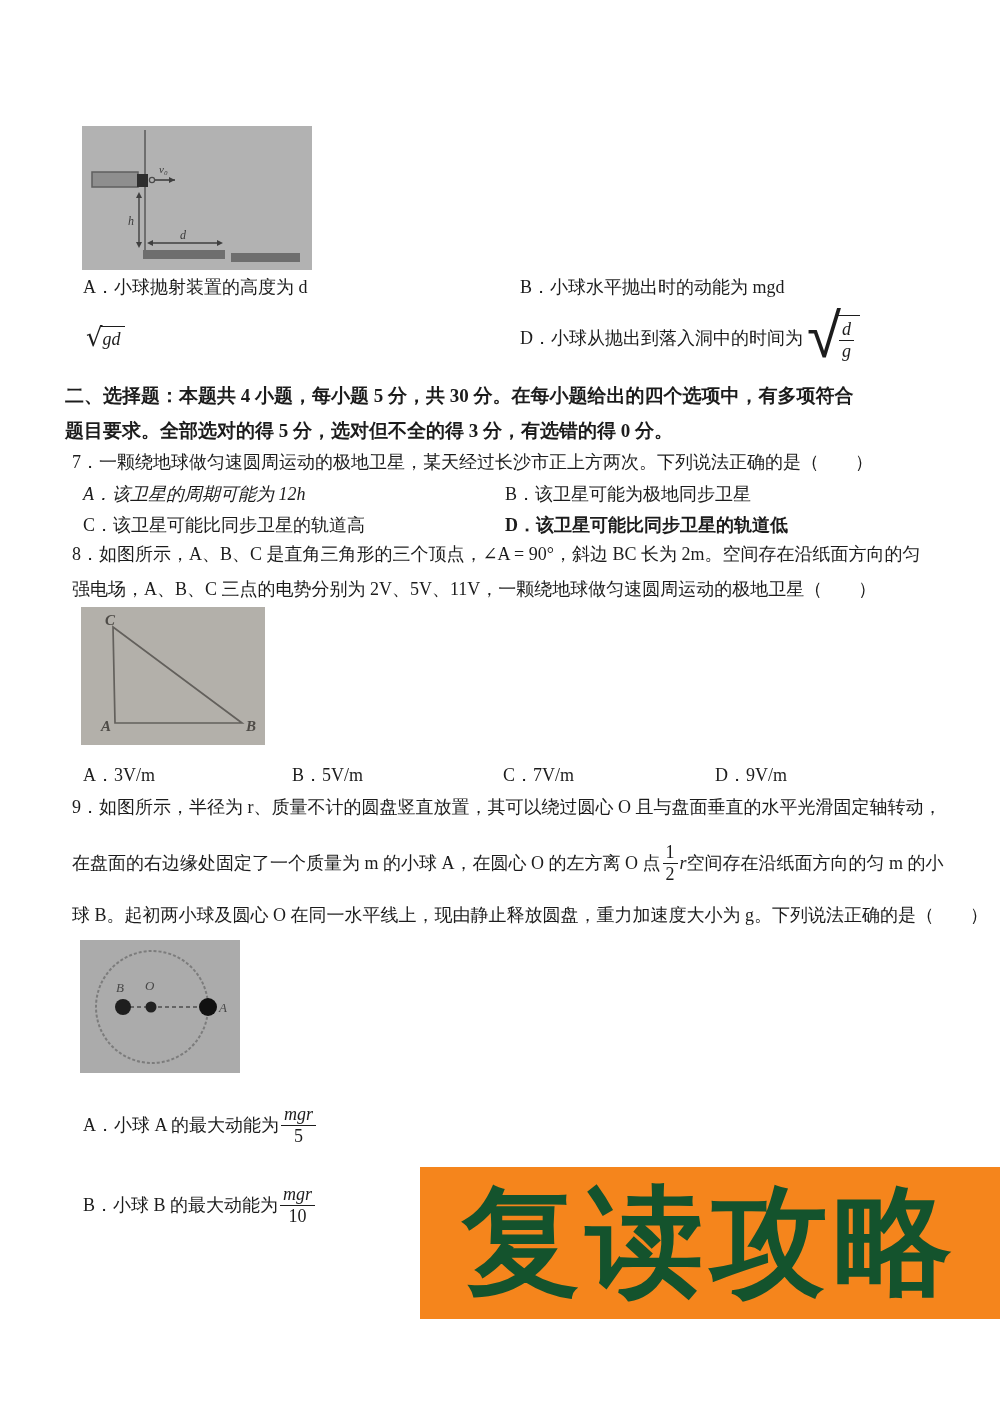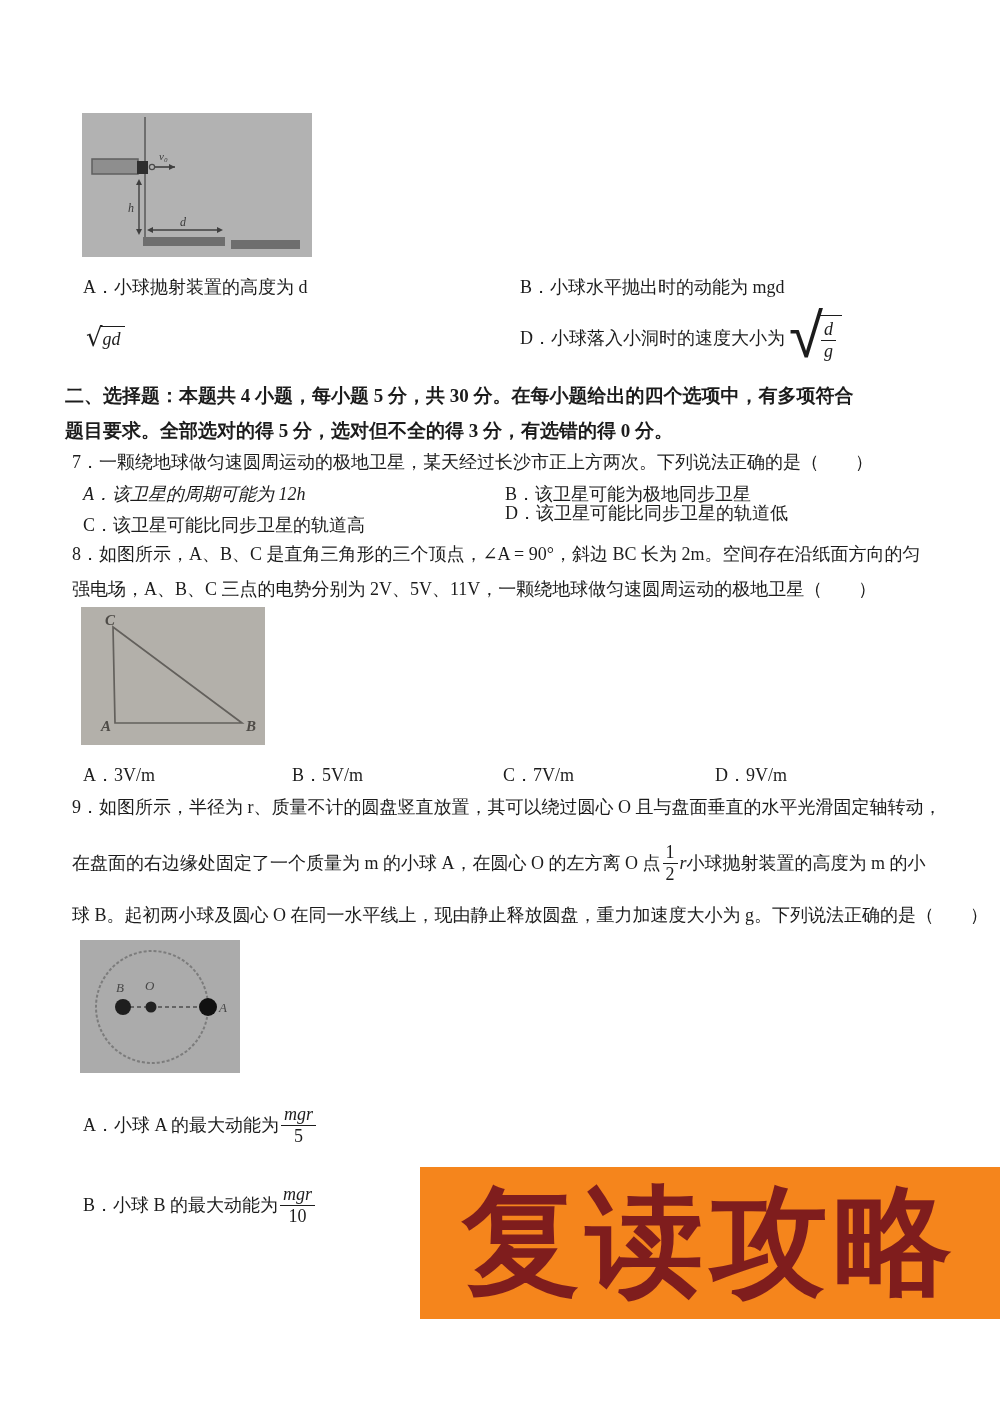--- a/index.html
+++ b/index.html
@@ -30,21 +30,21 @@
   .banner{display:flex;align-items:center;justify-content:center;}
   .banner span{
     font-family:"Liberation Sans","DejaVu Sans",sans-serif;
     font-weight:900;letter-spacing:6px;
   }
   svg text{font-family:"Liberation Serif","DejaVu Serif",serif;font-style:italic;}
 </style>
 </head>
 <body>
 
-<div class="abs fig" style="left:82px;top:113px;width:230px;height:112px;">
+<div class="abs fig" style="left:82px;top:126px;width:230px;height:112px;">
   <svg width="230" height="144" viewBox="0 0 230 144">
     <rect x="0" y="0" width="230" height="144" fill="#b2b2b2"></rect>
 
     <line x1="63" y1="4" x2="63" y2="130" stroke="#5e5e5e" stroke-width="1.6"></line>
 
     <rect x="10" y="46" width="46" height="15" fill="#8e8e8e" stroke="#5f5f5f" stroke-width="1.5"></rect>
     <rect x="55" y="48" width="11" height="13" fill="#2e2e2e"></rect>
     <circle cx="70" cy="54" r="2.6" fill="#b2b2b2" stroke="#4a4a4a" stroke-width="1.2"></circle>
 
     <line x1="73" y1="54" x2="93" y2="54" stroke="#3f3f3f" stroke-width="1.6"></line>
@@ -69,38 +69,38 @@
 <div class="abs txt" style="left:83px;top:276px;">A．小球抛射装置的高度为 d</div>
 <div class="abs txt" style="left:520px;top:276px;">B．小球水平抛出时的动能为 mgd</div>
 
 <div class="abs txt vcenter" style="left:83px;top:305px;height:66px;">
   <span class="sqrt small">
       <span class="sign">√</span>
       <span class="rad">gd</span>
     </span>
 </div>
 <div class="abs txt vcenter" style="left:520px;top:305px;height:66px;">
-  <span>D．小球落入小洞时的速度大小为</span>
+  <span>D．小球从抛出到落入洞中的时间为</span>
   <span class="sqrt tall">
       <span class="sign">√</span>
       <span class="rad"><span class="frac">
           <span class="num">d</span>
           <span class="den">g</span>
         </span></span>
     </span>
 </div>
 
 <div class="abs txt bold" style="left:65px;top:384px;">二、选择题：本题共 4 小题，每小题 5 分，共 30 分。在每小题给出的四个选项中，有多项符合</div>
 <div class="abs txt bold" style="left:65px;top:419px;">题目要求。全部选对的得 5 分，选对但不全的得 3 分，有选错的得 0 分。</div>
 
 <div class="abs txt" style="left:72px;top:451px;">7．一颗绕地球做匀速圆周运动的极地卫星，某天经过长沙市正上方两次。下列说法正确的是（　　）</div>
 <div class="abs txt" style="left:83px;top:483px;font-style:italic;">A．该卫星的周期可能为 12h</div>
 <div class="abs txt" style="left:505px;top:483px;">B．该卫星可能为极地同步卫星</div>
 <div class="abs txt" style="left:83px;top:514px;">C．该卫星可能比同步卫星的轨道高</div>
-<div class="abs txt" style="left:505px;top:502px;">D．该卫星可能比同步卫星的轨道低</div>
+<div class="abs txt" style="left:505px;top:514px;font-weight:bold;">D．该卫星可能比同步卫星的轨道低</div>
 
 <div class="abs txt" style="left:72px;top:543px;">8．如图所示，A、B、C 是直角三角形的三个顶点，∠A = 90°，斜边 BC 长为 2m。空间存在沿纸面方向的匀</div>
 <div class="abs txt" style="left:72px;top:578px;">强电场，A、B、C 三点的电势分别为 2V、5V、11V，一颗绕地球做匀速圆周运动的极地卫星（　　）</div>
 
 <div class="abs" style="left:81px;top:607px;width:184px;height:138px;background:#b3b0aa;">
   <svg width="184" height="138" viewBox="0 0 184 138">
     <rect x="0" y="0" width="184" height="138" fill="#b3b0aa"></rect>
     <polygon points="34,116 32,20 161,116" fill="none" stroke="#63605c" stroke-width="1.7"></polygon>
     <text x="24" y="18" font-size="15" font-weight="bold" fill="#4e4b47">C</text>
     <text x="20" y="124" font-size="15" font-weight="bold" fill="#4e4b47">A</text>
@@ -114,21 +114,21 @@
 <div class="abs txt" style="left:715px;top:764px;">D．9V/m</div>
 
 <div class="abs txt" style="left:72px;top:796px;">9．如图所示，半径为 r、质量不计的圆盘竖直放置，其可以绕过圆心 O 且与盘面垂直的水平光滑固定轴转动，</div>
 <div class="abs txt vcenter" style="left:72px;top:836px;height:54px;">
   <span>在盘面的右边缘处固定了一个质量为 m 的小球 A，在圆心 O 的左方离 O 点</span>
   <span class="frac upright">
       <span class="num">1</span>
       <span class="den">2</span>
     </span>
     <span style="font-style:italic;">r</span>
-  <span>小球抛射装置的高度为 m 的小</span>
+  <span>空间存在沿纸面方向的匀 m 的小</span>
 </div>
 <div class="abs txt" style="left:72px;top:904px;text-align:right;">球 B。起初两小球及圆心 O 在同一水平线上，现由静止释放圆盘，重力加速度大小为 g。下列说法正确的是（　　）</div>
 
 <div class="abs" style="left:80px;top:940px;width:160px;height:133px;background:#ababab;">
   <svg width="160" height="133" viewBox="0 0 160 133">
     <rect x="0" y="0" width="160" height="133" fill="#ababab"></rect>
     <circle cx="72" cy="67" r="56" fill="none" stroke="#7c7c7c" stroke-width="2" stroke-dasharray="3 2"></circle>
     <line x1="43" y1="67" x2="128" y2="67" stroke="#4d4d4d" stroke-width="1.5" stroke-dasharray="4 3"></line>
     <circle cx="43" cy="67" r="8" fill="#1e1e1e"></circle>
     <circle cx="71" cy="67" r="5.5" fill="#222222"></circle>
@@ -147,15 +147,15 @@
     </span>
 </div>
 <div class="abs txt vcenter" style="left:83px;top:1178px;height:54px;">
   <span>B．小球 B 的最大动能为</span>
   <span class="frac">
       <span class="num">mgr</span>
       <span class="den" style="font-style:normal;">10</span>
     </span>
 </div>
 
-<div class="abs banner" style="left: 420px; top: 1167px; width: 580px; height: 152px; background: rgb(245, 133, 28); color: #7f1d1d; align-items: center;">
+<div class="abs banner" style="left: 420px; top: 1167px; width: 580px; height: 152px; background: rgb(245, 133, 28); color: #14532d; align-items: center;">
   <span style="font-size:118px;">复读攻略</span>
 </div>
 
 </body></html>

